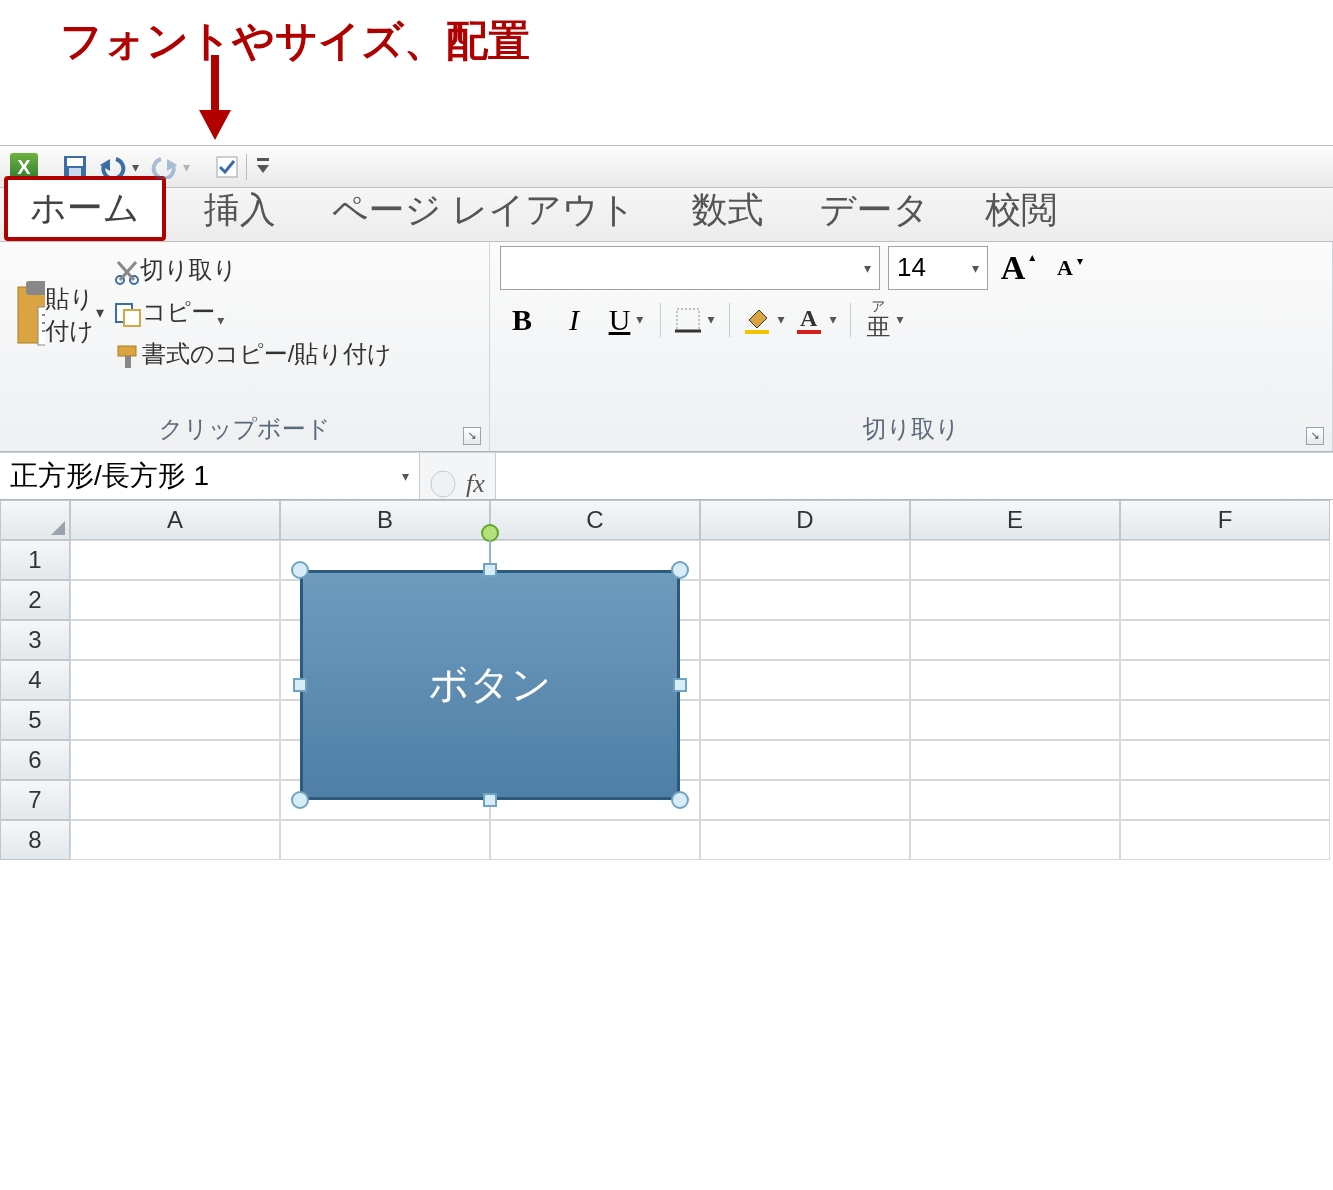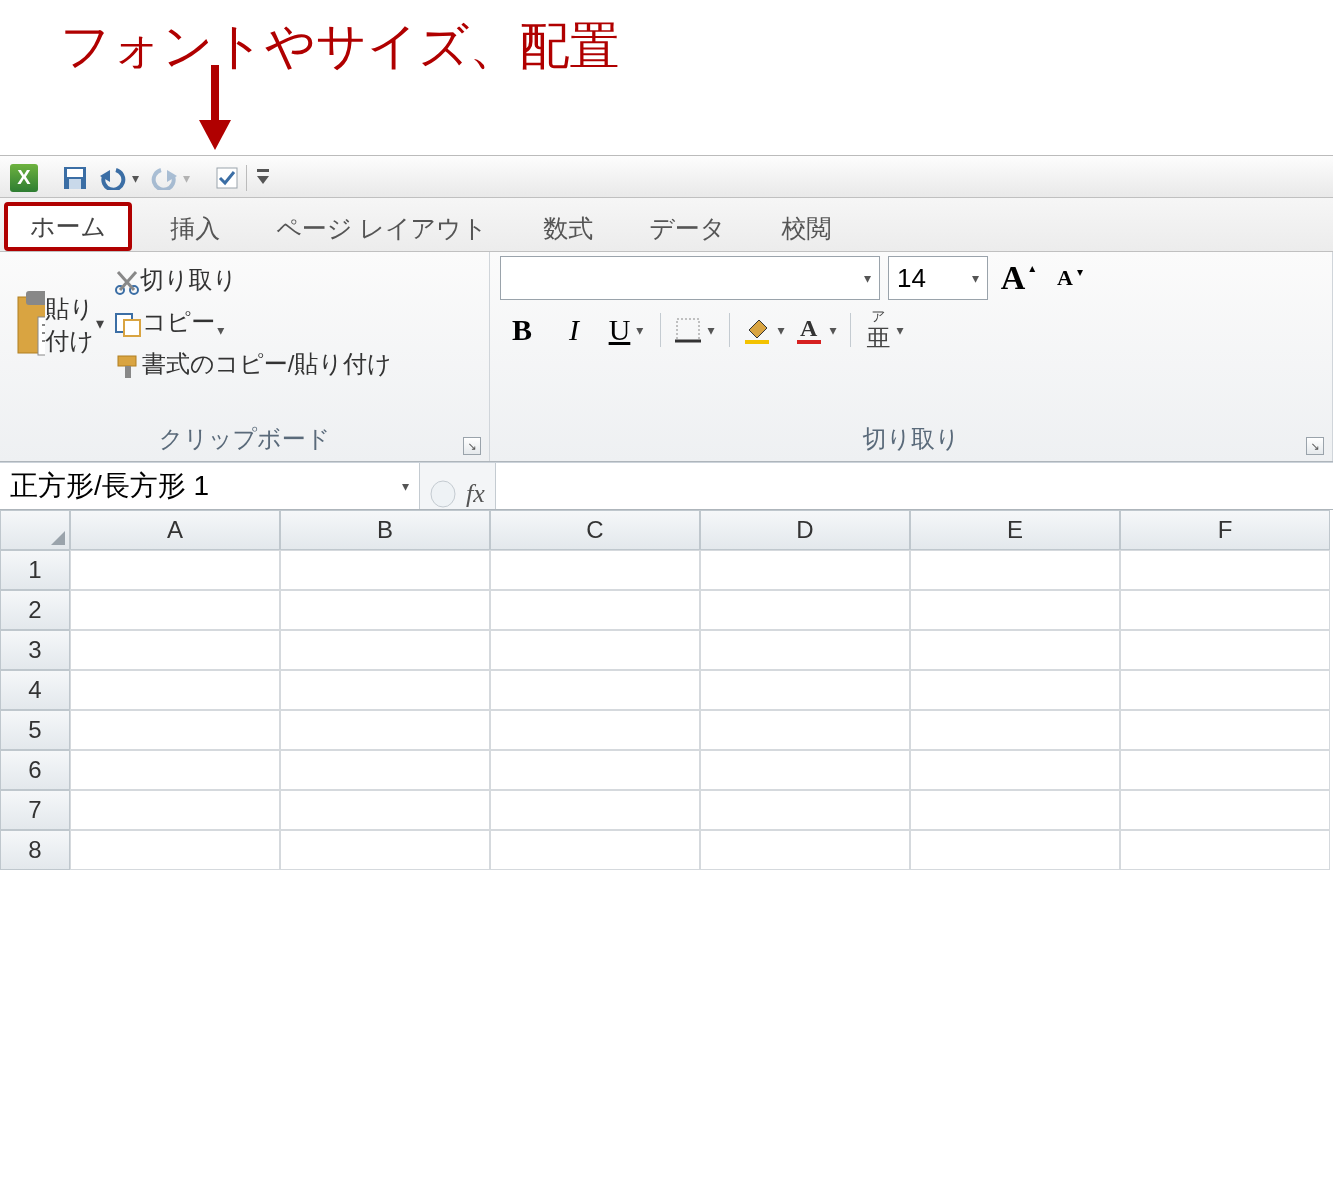--- a/index.html
+++ b/index.html
@@ -4,22 +4,22 @@
 <style>
   * { box-sizing: border-box; }
   body {
     margin: 0;
     font-family: "Meiryo", "Yu Gothic", sans-serif;
     background: #fff;
     width: 1333px;
   }
   .callout {
     color: #b00000;
-    font-weight: normal;
-    font-size: 50px;
+    font-weight: bold;
+    font-size: 42px;
     line-height: 1.3;
     padding: 14px 22px 0 60px;
   }
   .arrow-holder {
     position: relative;
     height: 80px;
     margin-top: -4px;
   }
   .arrow {
     position: absolute;
@@ -68,21 +68,21 @@
     color:#fff;
     font-size:30px;
     padding:6px 24px;
     border-radius:4px 4px 0 0;
     height:46px;
     display:flex;align-items:center;
     cursor:pointer;
   }
   .tab {
     color:#555;
-    font-size:25px;
+    font-size:36px;
     padding:6px 18px;
     cursor:pointer;
     white-space:nowrap;
     margin-top:16px;
   }
   .tab.active {
     color:#444;
     border:4px solid #b00000;
     border-radius:4px;
     background:#fff;
@@ -483,14 +483,31 @@
         <div class="cell"></div>
         <div class="rowhdr">8</div>
         <div class="cell"></div>
         <div class="cell"></div>
         <div class="cell"></div>
         <div class="cell"></div>
         <div class="cell"></div>
         <div class="cell"></div>
       </div>
 
+    <div class="shape-wrap">
+      <div class="rot-handle" style="left:50%;top:-46px;transform:translateX(-50%)"></div>
+      <svg style="position:absolute;left:50%;top:-30px;transform:translateX(-50%)" width="4" height="32">
+          <line x1="2" y1="0" x2="2" y2="32" stroke="#8fb7cf" stroke-width="2"></line>
+        </svg>
+      <div class="shape-body">
+        <span>ボタン</span>
+      </div>
+      <div class="handle" style="left:-9px;top:-9px"></div>
+      <div class="handle" style="right:-9px;top:-9px"></div>
+      <div class="handle" style="left:-9px;bottom:-9px"></div>
+      <div class="handle" style="right:-9px;bottom:-9px"></div>
+      <div class="sq-handle" style="left:50%;top:-7px;transform:translateX(-50%)"></div>
+      <div class="sq-handle" style="left:50%;bottom:-7px;transform:translateX(-50%)"></div>
+      <div class="sq-handle" style="top:50%;left:-7px;transform:translateY(-50%)"></div>
+      <div class="sq-handle" style="top:50%;right:-7px;transform:translateY(-50%)"></div>
+    </div>
   </div>
 </div>
 
 </body></html>

